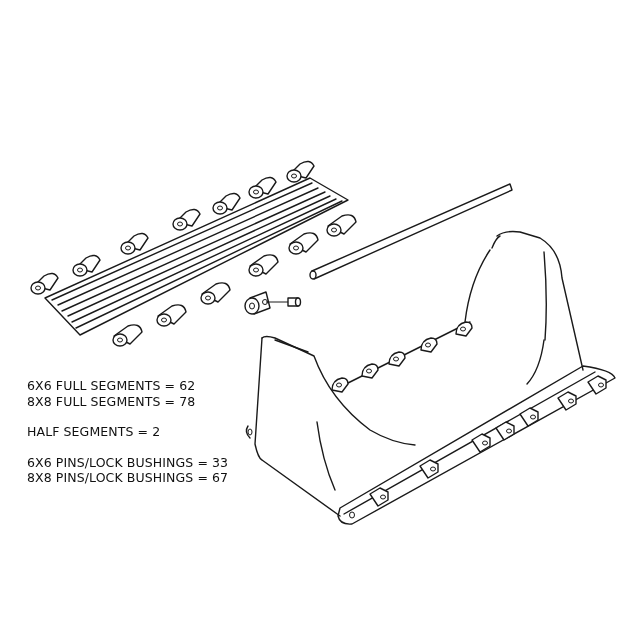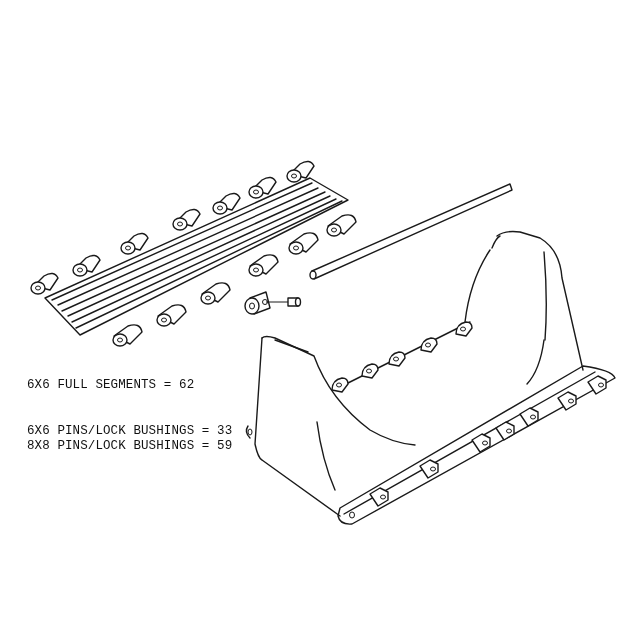--- a/index.html
+++ b/index.html
@@ -1,18 +1,18 @@
 <!DOCTYPE html>
 <html><head>
 <meta charset="utf-8">
 <style>
   html, body { margin: 0; padding: 0; background: #ffffff; }
   body { width: 640px; height: 640px; position: relative; overflow: hidden; font-family: "DejaVu Sans", sans-serif; }
   #diagram { position: absolute; left: 0; top: 0; width: 640px; height: 640px; }
-  .legend { position: absolute; left: 27px; top: 378px; color: #111; font-size: 12.5px; line-height: 15.5px; letter-spacing: 0.1px; font-family: Liberation Mono, monospace; }
+  .legend { position: absolute; left: 27px; top: 378px; color: #111; font-size: 12.5px; line-height: 15.5px; letter-spacing: 0.1px; }
   .legend .row { white-space: nowrap; }
   .legend .gap { height: 15px; }
   svg .ln { fill: none; stroke: #1a1a1a; stroke-width: 1.4; stroke-linecap: round; stroke-linejoin: round; }
   svg .fl { fill: #ffffff; stroke: #1a1a1a; stroke-width: 1.4; stroke-linejoin: round; }
   svg .thin { fill: none; stroke: #1a1a1a; stroke-width: 1; }
 </style>
 </head>
 <body>
 
 <svg id="diagram" viewBox="0 0 640 640" xmlns="http://www.w3.org/2000/svg">
@@ -188,17 +188,19 @@
     </g>
 
     <ellipse class="thin" cx="352" cy="515" rx="2.5" ry="3"></ellipse>
     <path class="ln" d="M248,426 Q244,432 250,438"></path>
     <ellipse class="thin" cx="250" cy="432" rx="2" ry="3"></ellipse>
   </g>
 </svg>
 
 <div class="legend">
   <div class="row">6X6 FULL SEGMENTS = 62</div>
+  <div class="row">8X8 FULL SEGMENTS = 78</div>
   <div class="gap"></div>
+  <div class="row">HALF SEGMENTS = 2</div>
   <div class="gap"></div>
   <div class="row">6X6 PINS/LOCK BUSHINGS = 33</div>
-  <div class="row">8X8 PINS/LOCK BUSHINGS = 59</div>
+  <div class="row">8X8 PINS/LOCK BUSHINGS = 67</div>
 </div>
 
 </body></html>

